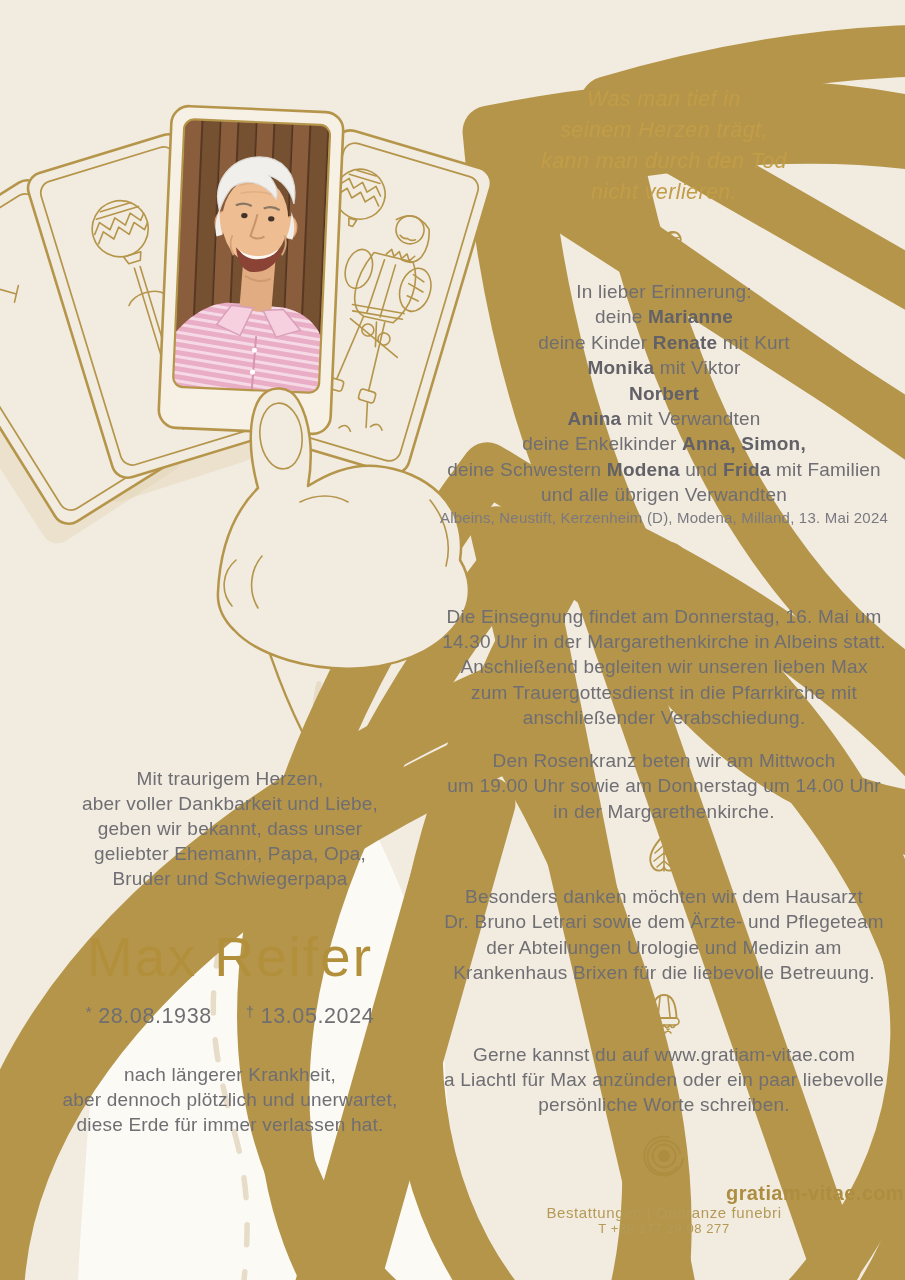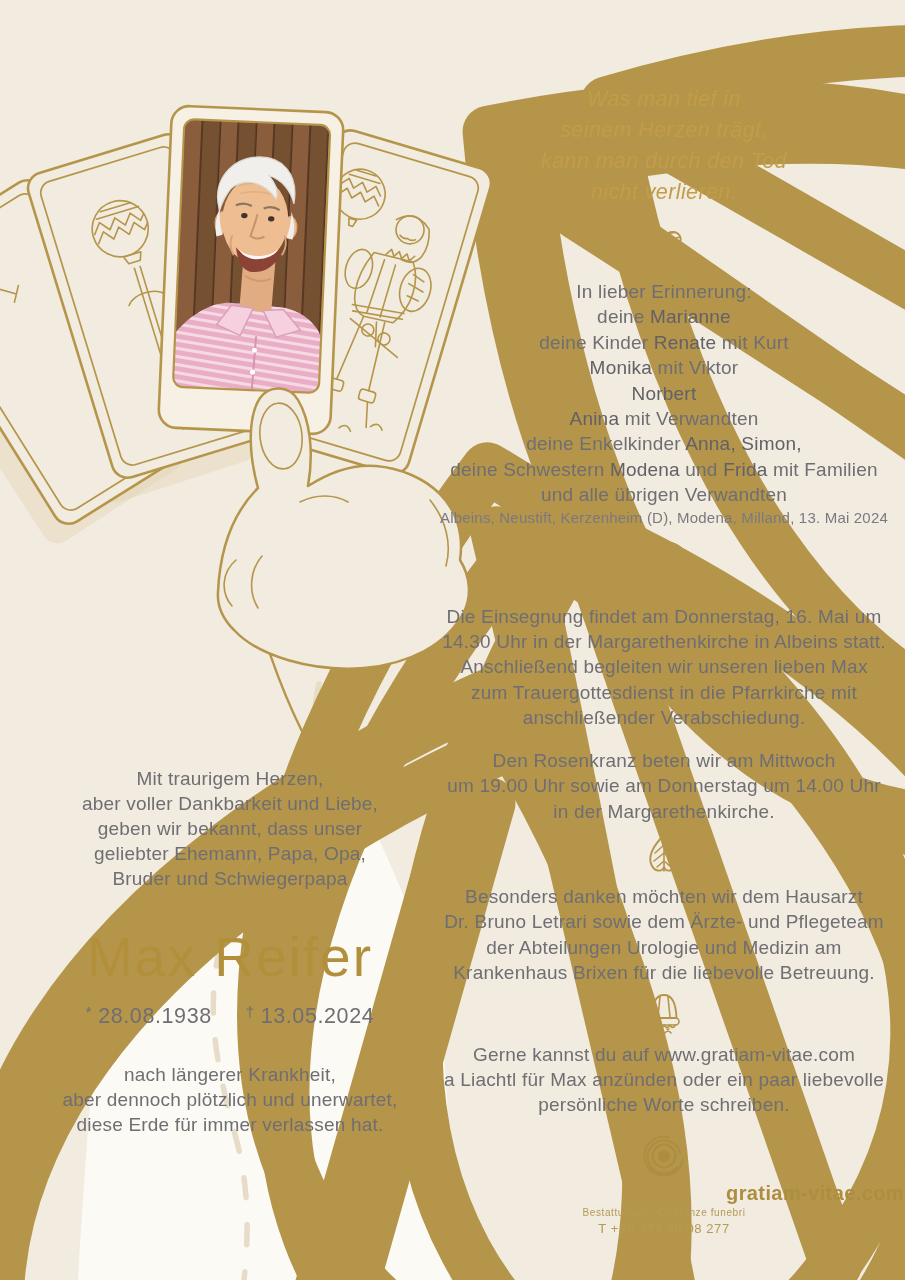--- a/index.html
+++ b/index.html
@@ -35,32 +35,32 @@
   
   .right-col{
     position:absolute;left:424px;top:84px;width:480px;text-align:center;
     font-size:19px;line-height:25.4px;letter-spacing:.2px;
   }
   .right-col p{margin:0;}
   .quote{font-style:italic;color:var(--quote-gold);font-size:21.5px;line-height:31px;letter-spacing:.4px;}
   .suit{display:block;margin:0 auto;}
   .m-heart{margin-top:18px;}
   .remembrance{margin-top:13px;}
-  .remembrance strong{font-weight:normal;color:#626167;}
+  .remembrance strong{font-weight:bold;color:#626167;}
   .place-date{margin-top:9px;font-size:15px;line-height:19px;color:#7b7980;letter-spacing:.2px;}
   .m-schelle{margin-top:13px;}
   .para{margin-top:20px;}
   .para-ros{margin-top:17px;}
   .m-laub{margin-top:7px;}
   .para-thanks{margin-top:7px;}
   .m-eichel{margin-top:5px;}
   .para-online{margin-top:5px;}
   .logo{margin-top:13px;}
   .website{margin-top:3px;font-size:20px;font-weight:bold;color:var(--footer-gold);letter-spacing:.4px;line-height:24px;text-align:right;}
-  .tagline{margin-top:3px;font-size:10px;color:#b59a55;letter-spacing:.6px;line-height:16px;}
+  .tagline{margin-top:3px;font-size:15px;color:#b59a55;letter-spacing:.6px;line-height:16px;}
   .phone{margin-top:1px;font-size:13px;color:#b59a55;letter-spacing:.6px;line-height:16px;}
 
   .left-col{
     position:absolute;left:28px;top:766px;width:404px;text-align:center;
     font-size:19px;line-height:25px;letter-spacing:.2px;
   }
   .left-col p{margin:0;}
   .deceased-name{
     margin-top:37px;font-size:55px;line-height:58px;color:var(--gold-text);
     letter-spacing:2px;font-weight:400;

